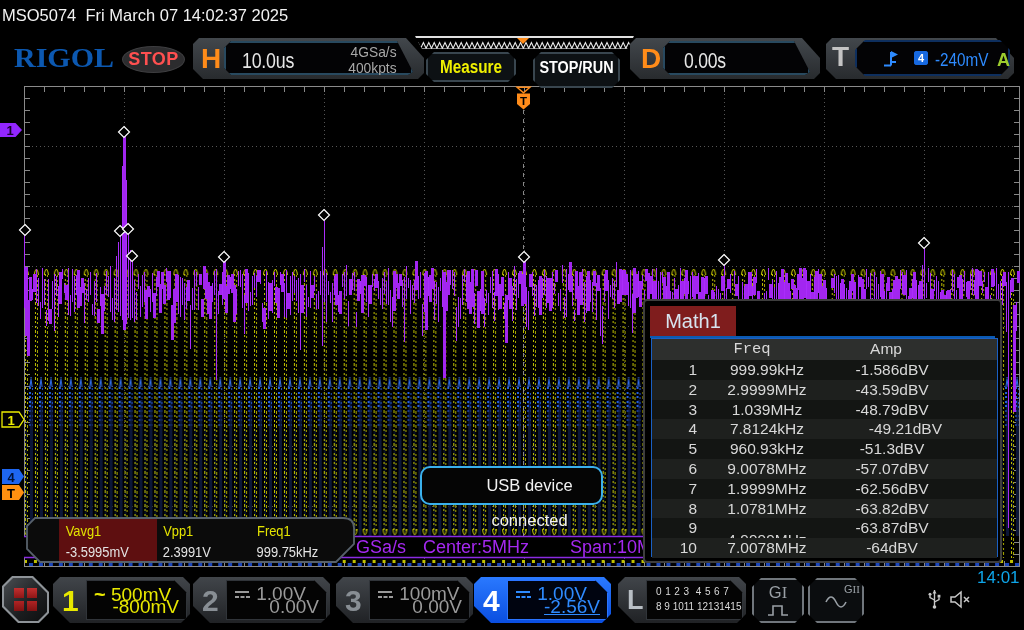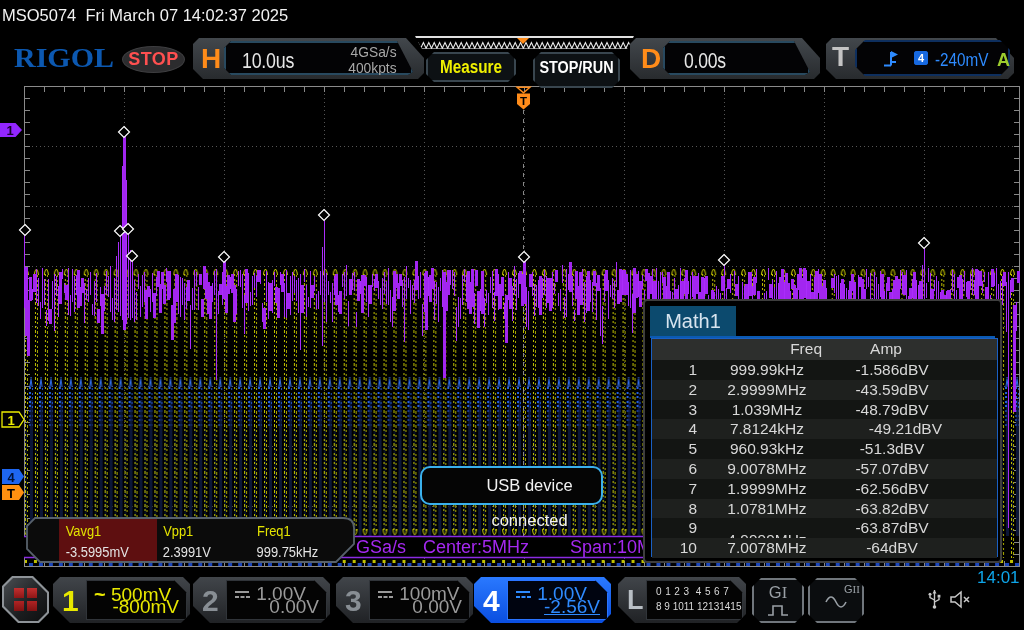--- a/index.html
+++ b/index.html
@@ -337,25 +337,25 @@
       <path d="M8,2 L15,5.5 L8,9 Z" fill="#2e8bff"></path>
       <path d="M8,13 h5" stroke="#2e8bff" stroke-width="2"></path>
     </svg>
   <rect class="abs" style="left:57px;top:9px;width:14px;height:14px;background:#1769e0;border-radius:3px;text-align:center;"></rect>
   <div class="abs" style="left:57px;top:9px;width:14px;height:14px;background:#1769e0;border-radius:3px;color:#fff;font-size:11px;font-weight:bold;text-align:center;line-height:14px;">4</div>
   <div class="abs" style="left:78px;top:8px;font-size:18px;color:#2e8bff;transform:scaleX(0.85);transform-origin:left;">-240mV</div>
   <div class="abs" style="left:140px;top:8px;font-size:18px;font-weight:bold;color:#9ccc2e;">A</div>
 </div>
 
 <div class="abs" style="left:643px;top:299px;width:359px;height:264px;background:#000;border:2px solid #3e3e3e;border-radius:4px;">
-  <div class="abs" style="left:5px;top:5px;width:86px;height:30px;background:#0c4a6e;color:#d7e4ef;font-size:20px;text-align:center;line-height:30px;">Math1</div>
+  <div class="abs" style="left:5px;top:5px;width:86px;height:30px;background:#7f1d1d;color:#d7e4ef;font-size:20px;text-align:center;line-height:30px;">Math1</div>
   <div class="abs" style="left:5px;top:35px;right:5px;height:2px;background:#0b5ab2;"></div>
   <div class="abs" style="left:6px;top:37px;width:347px;height:219px;border:1px solid #1a60c4;background:#0c0c0c;font-size:15.5px;color:#d8d8d8;">
     <div class="abs" style="left:0;top:0;width:100%;height:21px;background:#2d2f2d;">
-      <span class="abs" style="left:30px;width:140px;text-align:right;top:1px;">Freq</span>
+      <span class="abs" style="left:30px;width:140px;text-align:center;top:1px;font-family:Liberation Mono, monospace;">Freq</span>
       <span class="abs" style="left:184px;width:100px;text-align:center;top:1px;">Amp</span>
     </div>
     <div class="abs" style="left:0;top:21px;width:100%;height:19.8px;background:#131513;line-height:19.8px;">
         <span class="abs" style="left:0;width:45px;text-align:right;">1</span>
         <span class="abs" style="left:45px;width:140px;text-align:center;">999.99kHz</span>
         <span class="abs" style="left:190px;width:100px;text-align:center;">-1.586dBV</span>
       </div>
       <div class="abs" style="left:0;top:40.8px;width:100%;height:19.8px;background:#1e201e;line-height:19.8px;">
         <span class="abs" style="left:0;width:45px;text-align:right;">2</span>
         <span class="abs" style="left:45px;width:140px;text-align:center;">2.9999MHz</span>

